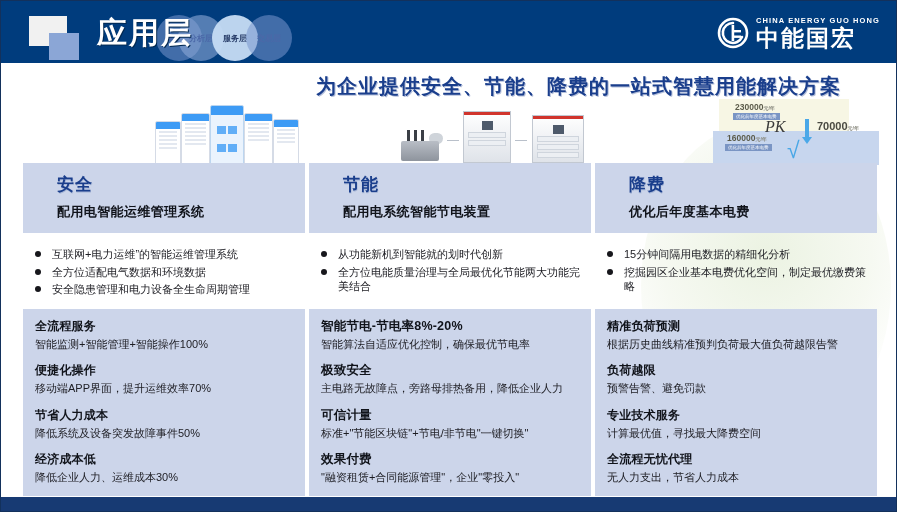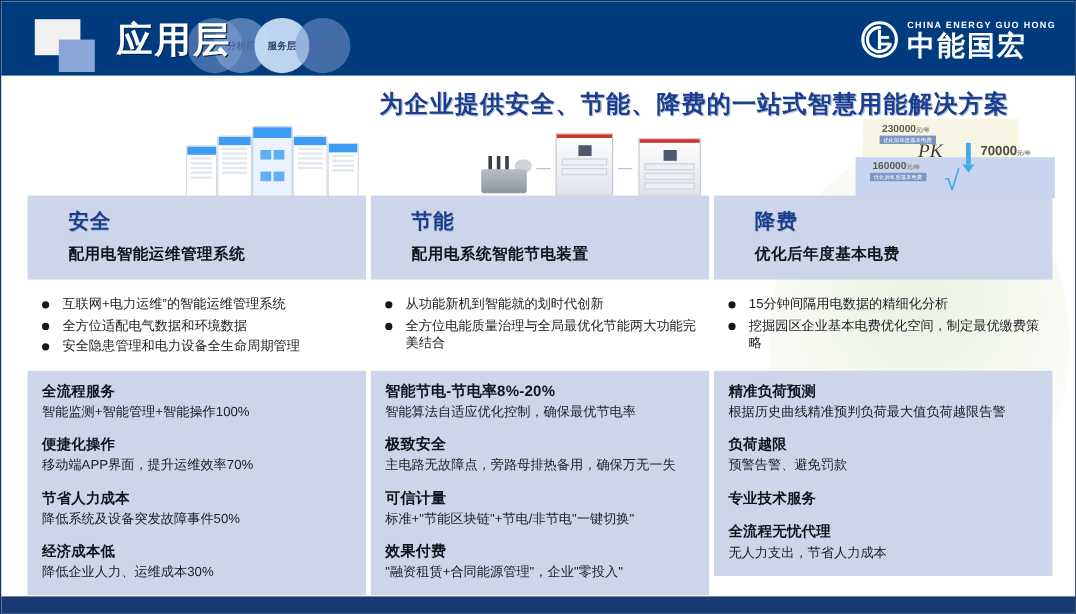--- a/index.html
+++ b/index.html
@@ -336,21 +336,21 @@
         <li>全方位电能质量治理与全局最优化节能两大功能完美结合</li>
       </ul>
 
       <div class="panel">
         <div class="feat">
           <div class="ft">智能节电-节电率8%-20%</div>
           <div class="fd">智能算法自适应优化控制，确保最优节电率</div>
         </div>
         <div class="feat">
           <div class="ft">极致安全</div>
-          <div class="fd">主电路无故障点，旁路母排热备用，确保万无一失</div>
+          <div class="fd">主电路无故障点，旁路母排热备用，降低企业人力</div>
         </div>
         <div class="feat">
           <div class="ft">可信计量</div>
           <div class="fd">标准+"节能区块链"+节电/非节电"一键切换"</div>
         </div>
         <div class="feat">
           <div class="ft">效果付费</div>
           <div class="fd">"融资租赁+合同能源管理"，企业"零投入"</div>
         </div>
       </div>
@@ -386,20 +386,21 @@
         <div class="feat">
           <div class="ft">精准负荷预测</div>
           <div class="fd">根据历史曲线精准预判负荷最大值负荷越限告警</div>
         </div>
         <div class="feat">
           <div class="ft">负荷越限</div>
           <div class="fd">预警告警、避免罚款</div>
         </div>
         <div class="feat">
           <div class="ft">专业技术服务</div>
+          <div class="fd">计算最优值，寻找最大降费空间</div>
         </div>
         <div class="feat">
           <div class="ft">全流程无忧代理</div>
           <div class="fd">无人力支出，节省人力成本</div>
         </div>
       </div>
     </div>
 
   </div>
 

